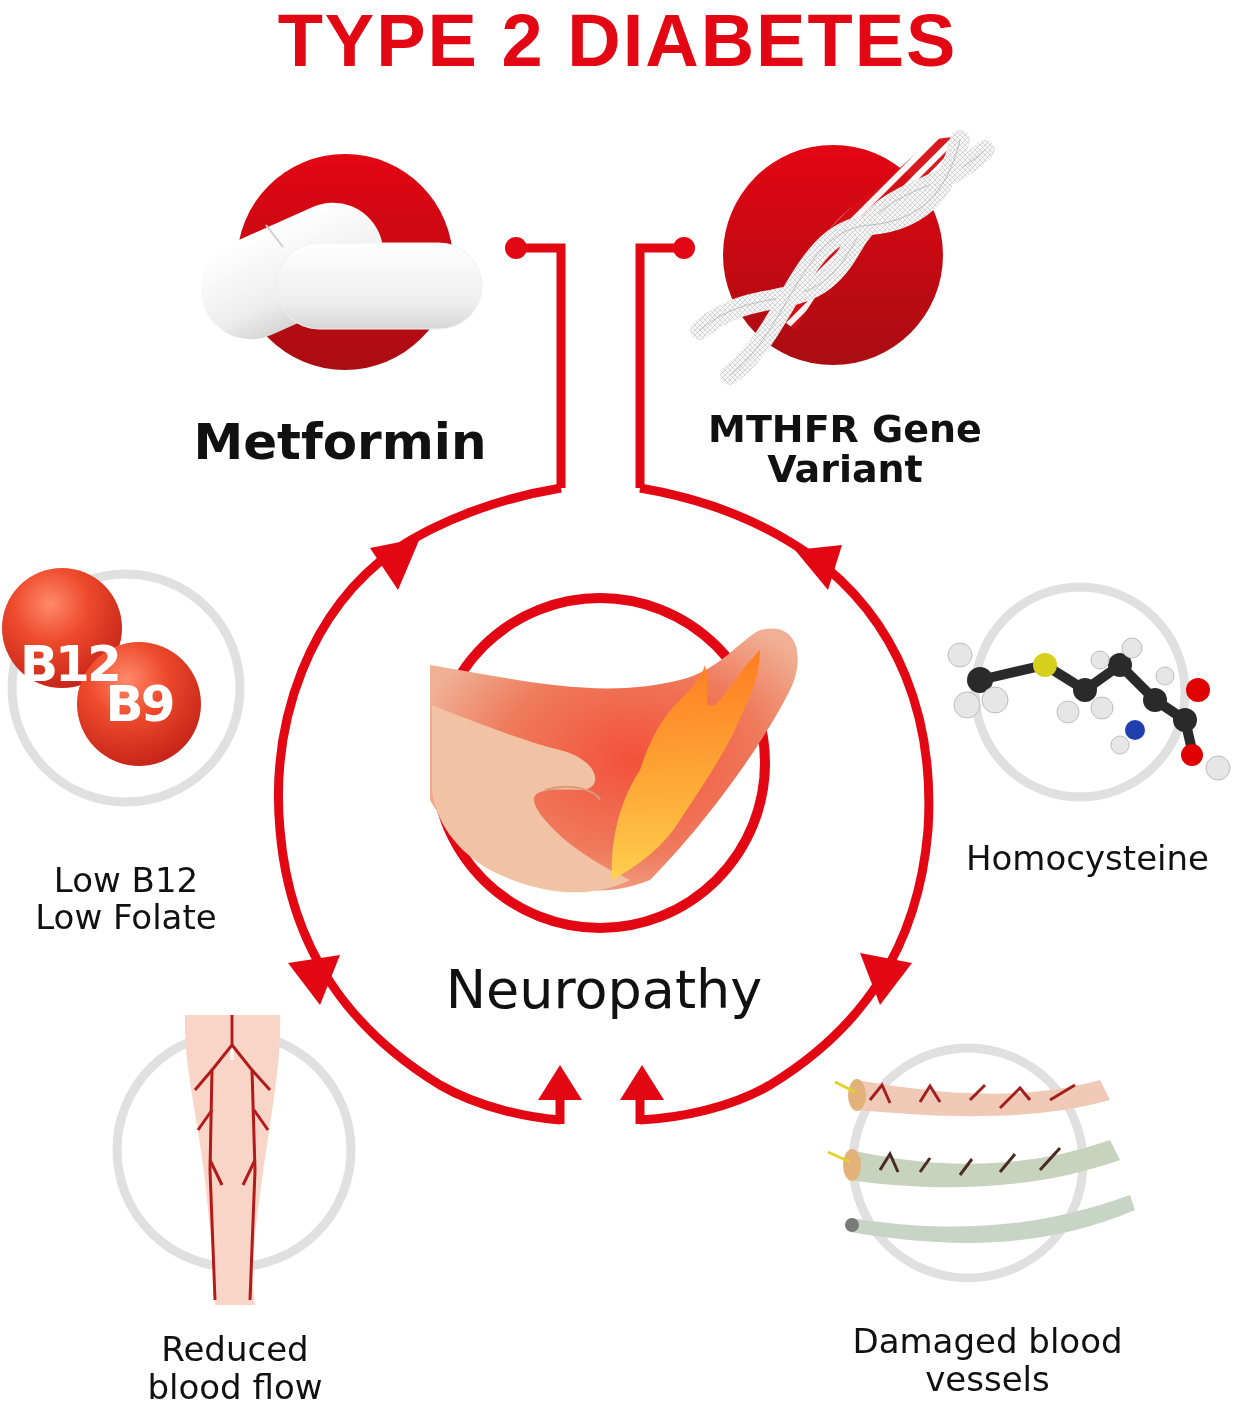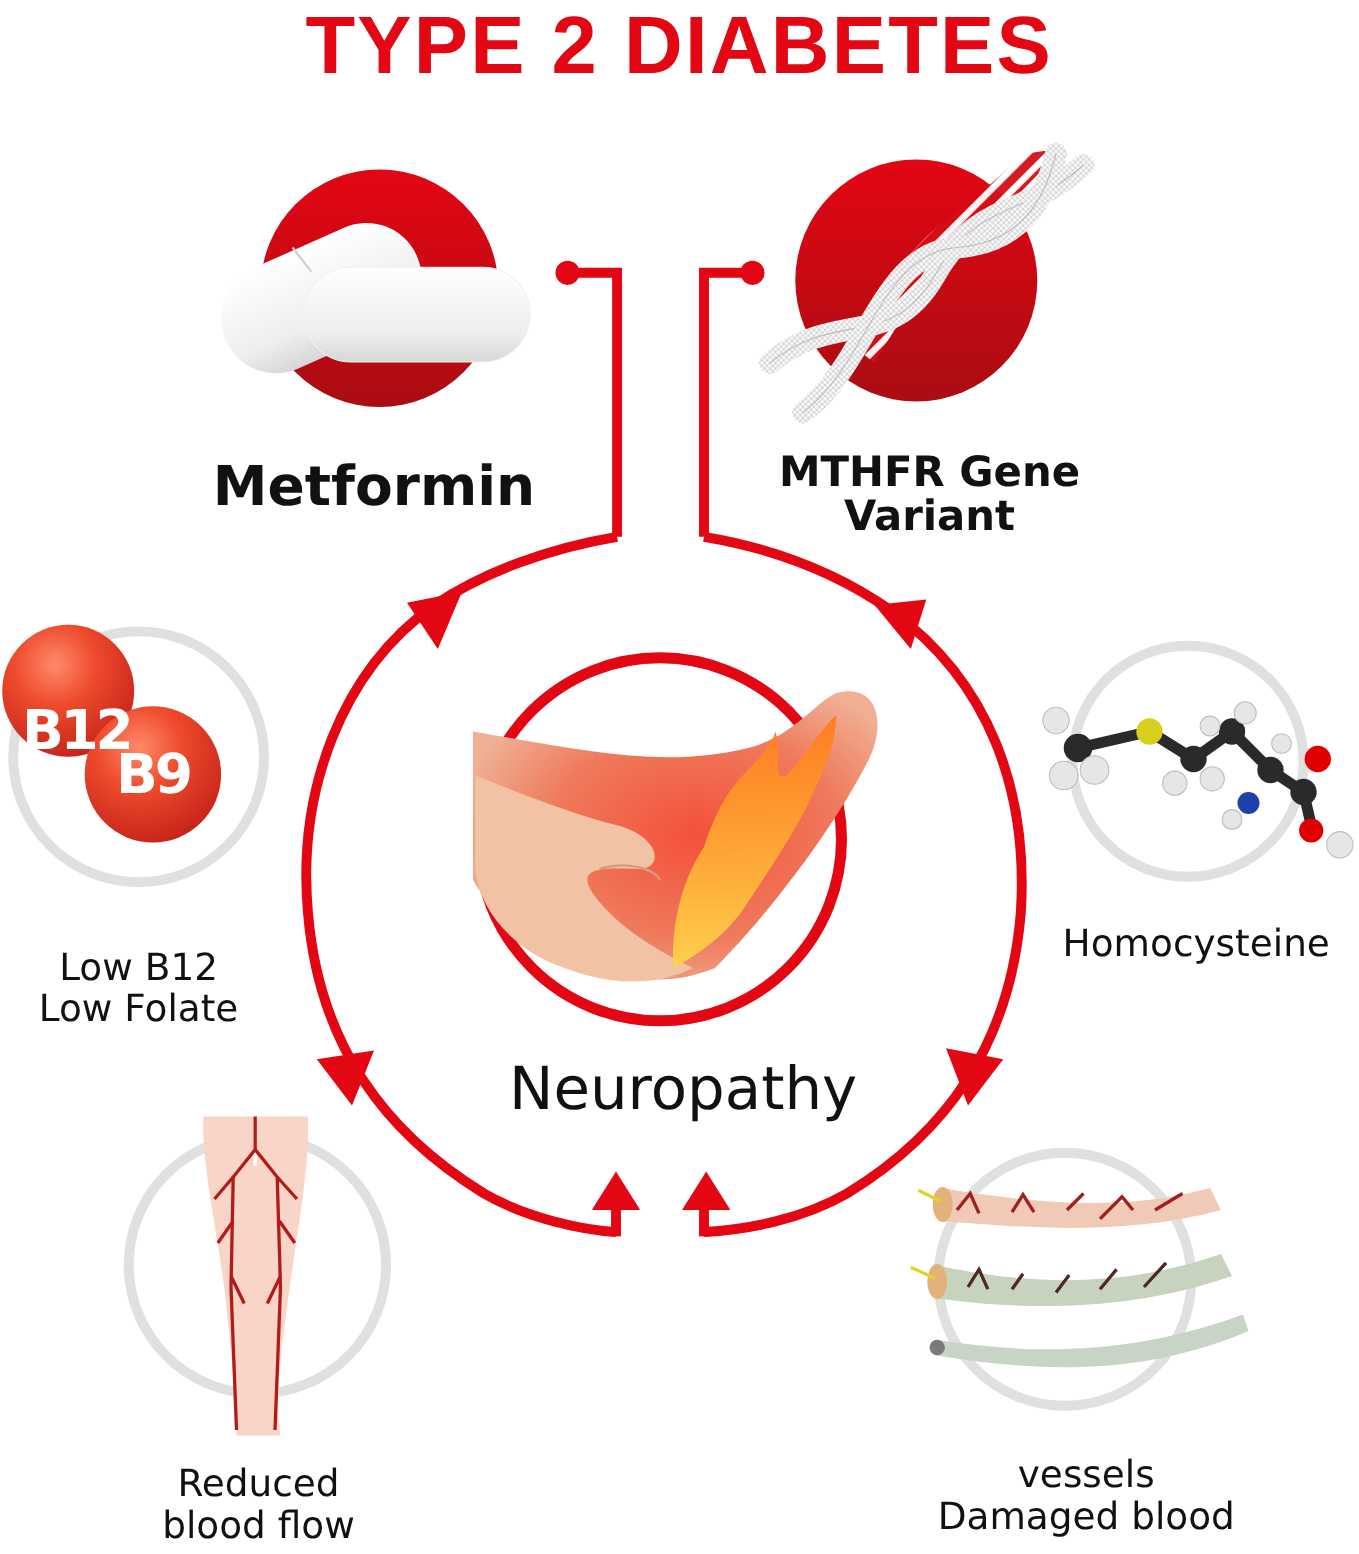--- a/index.html
+++ b/index.html
@@ -176,31 +176,31 @@
 <div class="abs" style="left:96px;top:672px;width:86px;text-align:center;color:#fff;font-weight:bold;font-size:50px;line-height:64px;letter-spacing:-3px;">B9</div>
 
 <div class="label bold" style="left:190px;top:414px;width:300px;font-size:50px;">
   <span>Metformin</span>
 </div>
 <div class="label bold" style="left:680px;top:410px;width:330px;font-size:38px;line-height:1.05;">
   <span>MTHFR Gene</span>
   <span>Variant</span>
 </div>
 
-<div class="label" style="left:411px;top:960px;width:420px;font-size:54px;">
+<div class="label" style="left:394px;top:960px;width:420px;font-size:54px;">
   <span>Neuropathy</span>
 </div>
 
 <div class="label" style="left:0px;top:862px;width:252px;font-size:34px;line-height:1.1;">
   <span>Low B12</span>
   <span>Low Folate</span>
 </div>
 <div class="label" style="left:940px;top:840px;width:295px;font-size:34px;line-height:1.08;">
   <span>Homocysteine</span>
 </div>
 <div class="label" style="left:100px;top:1330px;width:270px;font-size:34px;line-height:1.12;">
   <span>Reduced</span>
   <span>blood flow</span>
 </div>
 <div class="label" style="left:820px;top:1322px;width:335px;font-size:34px;line-height:1.12;">
+  <span>Damaged blood</span>
   <span>vessels</span>
-  <span>Damaged blood</span>
 </div>
 
 </body></html>

